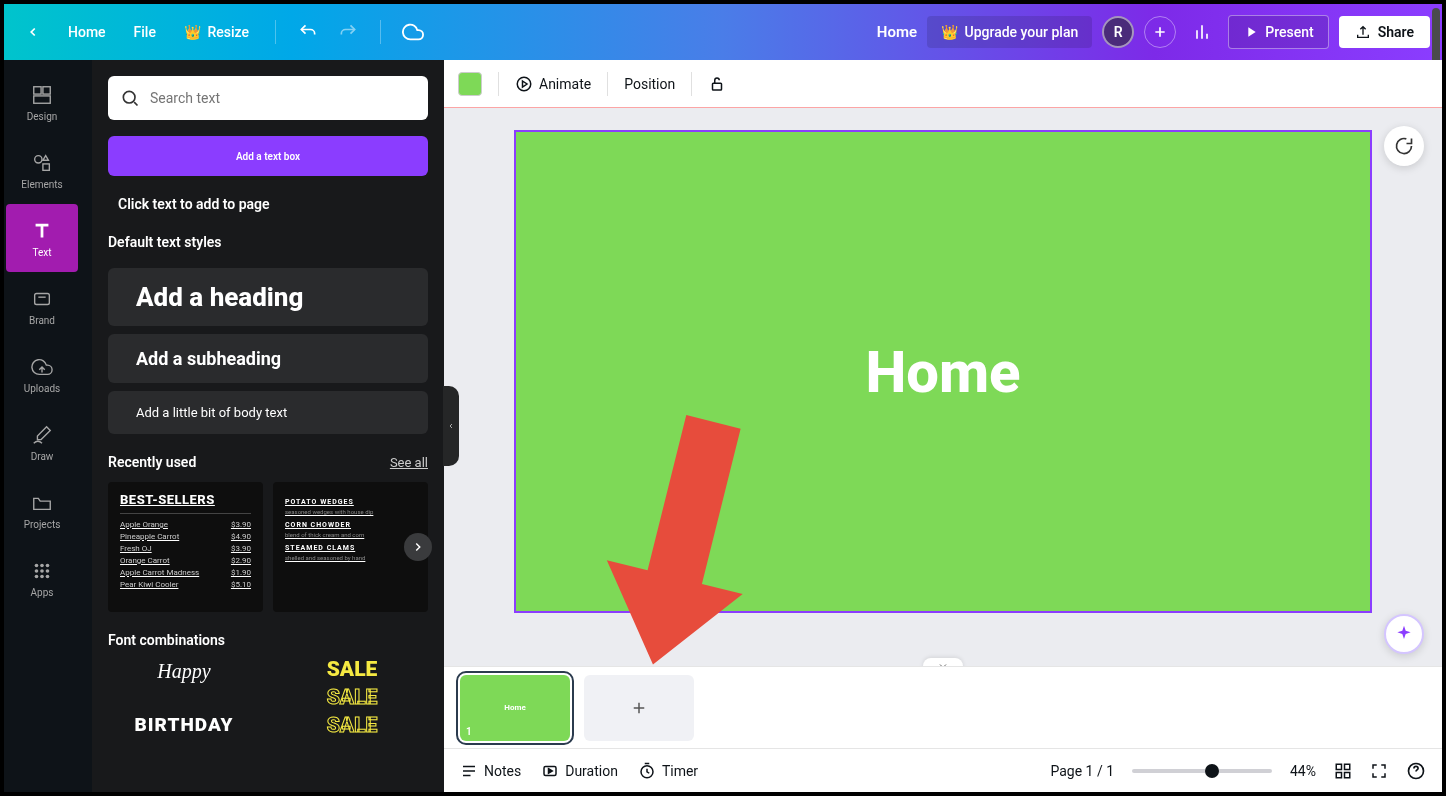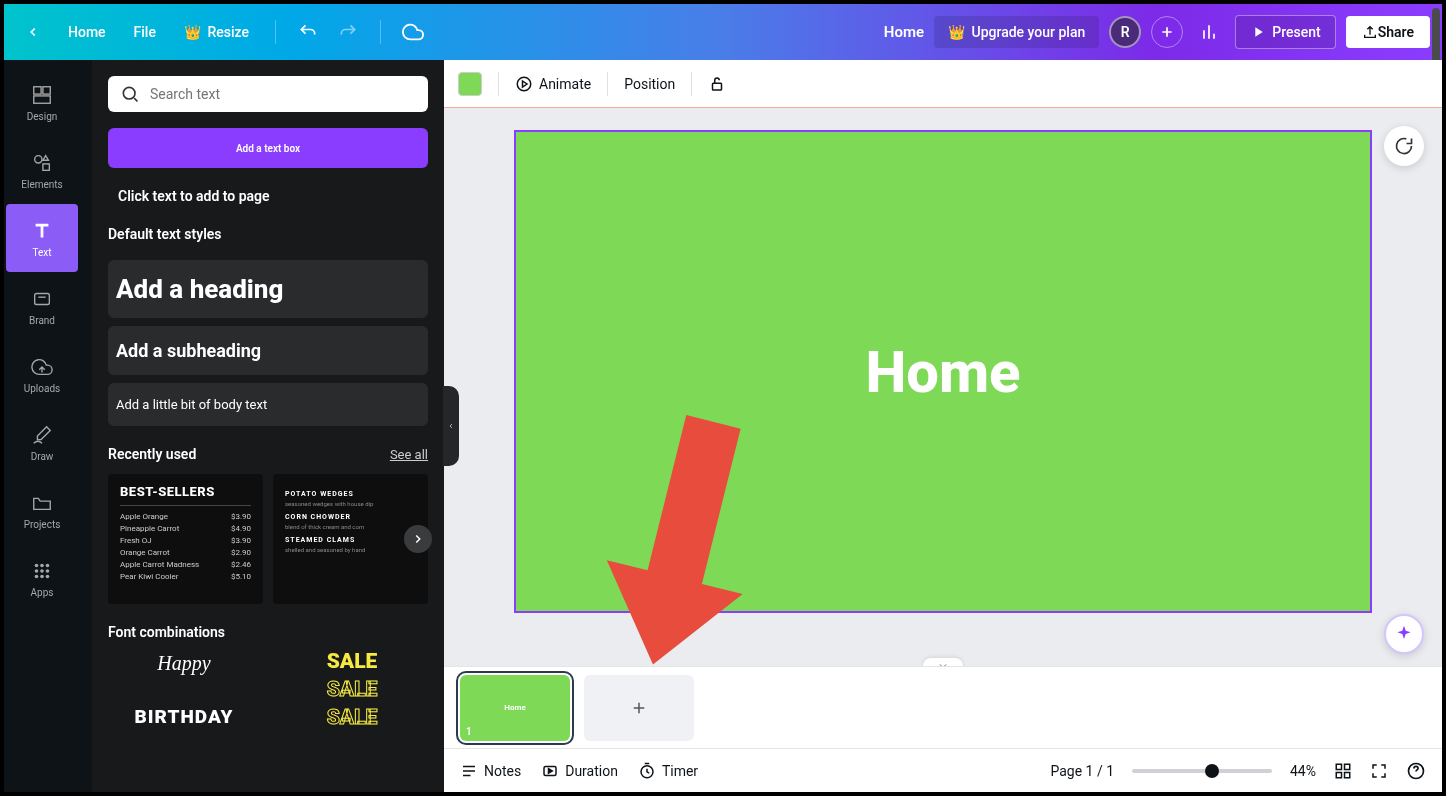--- a/index.html
+++ b/index.html
@@ -10,46 +10,46 @@
 .topbar { height:56px; background:linear-gradient(90deg,#00c4cc 0%,#00a8e8 20%,#4a7de8 50%,#7d2ae8 80%,#8b3dff 100%); display:flex; align-items:center; padding:0 12px; color:#fff; font-size:14px; font-weight:500; }
 .topbar-left { display:flex; align-items:center; gap:8px; }
 .topbar-btn { display:flex; align-items:center; gap:6px; padding:8px 10px; border-radius:4px; cursor:pointer; }
 .topbar-divider { width:1px; height:24px; background:rgba(255,255,255,.3); margin:0 8px; }
 .topbar-right { margin-left:auto; display:flex; align-items:center; gap:10px; }
 .project-name { font-weight:600; font-size:15px; }
 .upgrade-btn { background:rgba(0,0,0,.12); padding:8px 14px; border-radius:4px; display:flex; align-items:center; gap:6px; }
 .avatar { width:32px; height:32px; border-radius:50%; background:#4a2b7a; border:2px solid rgba(255,255,255,.5); display:flex; align-items:center; justify-content:center; font-weight:600; }
 .icon-btn { width:32px; height:32px; display:flex; align-items:center; justify-content:center; border-radius:4px; cursor:pointer; }
 .present-btn { background:rgba(0,0,0,.12); padding:8px 14px; border-radius:4px; display:flex; align-items:center; gap:6px; border:1px solid rgba(255,255,255,.4); }
-.share-btn { background:#fff; color:#0e1318; padding:8px 16px; border-radius:4px; display:flex; align-items:center; gap:0; font-weight:600; }
+.share-btn { background:#fff; color:#0e1318; padding:8px 16px; border-radius:4px; display:flex; align-items:center; gap:7px; font-weight:600; }
 
 
 .body { flex:1; display:flex; overflow:hidden; }
 
 
 .iconbar { width:76px; background:#0e1318; display:flex; flex-direction:column; align-items:center; padding-top:8px; }
 .iconbar-item { width:72px; height:68px; display:flex; flex-direction:column; align-items:center; justify-content:center; gap:4px; color:#a6a6a6; font-size:10px; cursor:pointer; border-radius:4px; }
-.iconbar-item.active { background:#8b5cf6; color:#fff; }
+.iconbar-item.active { background:#a21caf; color:#fff; }
 .iconbar-icon { width:24px; height:24px; display:flex; align-items:center; justify-content:center; }
 
 
 .sidepanel { width:352px; background:#18191b; color:#fff; padding:16px; overflow-y:auto; position:relative; }
-.search-box { background:#fff; border-radius:6px; height:36px; display:flex; align-items:center; padding:0 12px; gap:10px; margin-bottom:16px;}
+.search-box { background:#fff; border-radius:6px; height:44px; display:flex; align-items:center; padding:0 12px; gap:10px; margin-bottom:16px;}
 .search-box input { border:none; outline:none; font-size:14px; flex:1; color:#333; }
 .purple-btn { background:#8b3dff; color:#fff; border:none; width:100%; height:40px; border-radius:6px; font-size:10px; font-weight:600; cursor:pointer; margin-bottom:16px; }
 .hint-text { font-size:14px; font-weight:600; padding:4px 10px; margin-bottom:18px; }
 .section-title { font-size:14px; font-weight:600; margin-bottom:18px; }
-.text-option { background:#2a2b2d; border-radius:6px; padding:14px 8px; margin-bottom:8px; cursor:pointer; }
+.text-option { background:#2a2b2d; border-radius:6px; padding:14px 28px; margin-bottom:8px; cursor:pointer; }
 .text-option.heading { font-size:26px; font-weight:800; }
 .text-option.subheading { font-size:18px; font-weight:700; }
 .text-option.body { font-size:13px; }
 .row-header { display:flex; justify-content:space-between; align-items:flex-end; margin:20px 0 12px; font-size:14px; font-weight:600; }
 .seeall { font-size:13px; color:#ccc; font-weight:400;text-decoration:underline; }
 .recent-row { display:flex; gap:10px; position:relative; }
-.recent-card { flex:1; background:#0e0e0e; height:130px; border-radius:4px; padding:10px 12px; font-size:9px; overflow:hidden; }
+.recent-card { flex:1; background:#0e0e0e; height:130px; border-radius:4px; padding:10px 12px; font-size:9px; overflow:hidden;text-decoration:underline; }
 .recent-card h4 { font-size:13px; font-weight:800; margin-bottom:6px; letter-spacing:.5px; }
 .recent-card hr { border:none; border-top:1px solid #444; margin:4px 0 6px; }
 .menu-line { display:flex; justify-content:space-between; font-size:8px; margin:3px 0; color:#ccc; }
 .recent-card2-line { font-size:7px; letter-spacing:1px; color:#fff; font-weight:700; margin-top:6px; }
 .recent-card2-desc { font-size:6px; color:#888; margin:2px 0 4px; }
 .scroll-chevron { position:absolute; right:-4px; top:50%; transform:translateY(-50%); width:28px; height:28px; background:#3a3b3d; border-radius:50%; display:flex; align-items:center; justify-content:center; }
 .font-combo-row { display:flex; gap:16px; margin-top:12px; }
 .font-combo { flex:1; height:76px; display:flex; flex-direction:column; align-items:center; justify-content:space-between; }
 .happy-birthday { color:#fff; text-align:center; }
 .happy-birthday .script { font-family:cursive; font-size:20px; font-style:italic; }
@@ -289,21 +289,21 @@
           <div class="menu-line">
               <span>Fresh OJ</span>
               <span>$3.90</span>
             </div>
           <div class="menu-line">
               <span>Orange Carrot</span>
               <span>$2.90</span>
             </div>
           <div class="menu-line">
               <span>Apple Carrot Madness</span>
-              <span>$2.46</span>
+              <span>$1.90</span>
             </div>
           <div class="menu-line">
               <span>Pear Kiwi Cooler</span>
               <span>$5.10</span>
             </div>
         </div>
         <div class="recent-card">
           <div class="recent-card2-line">POTATO WEDGES</div>
           <div class="recent-card2-desc">seasoned wedges with house dip</div>
           <div class="recent-card2-line">CORN CHOWDER</div>

